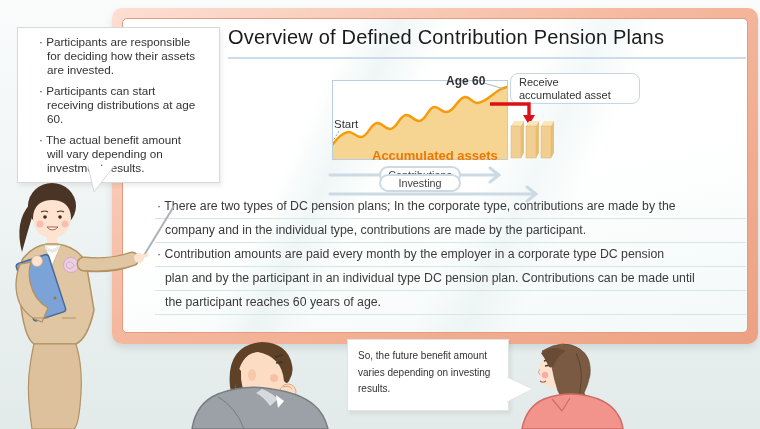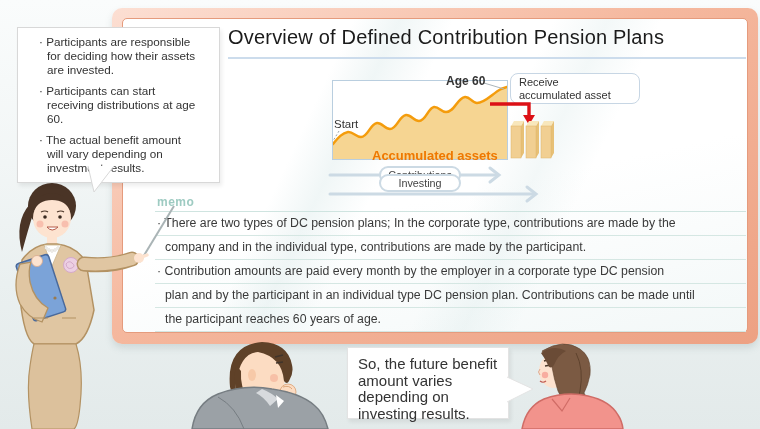--- a/index.html
+++ b/index.html
@@ -49,22 +49,22 @@
     color:#3a3a3a;white-space:nowrap;padding-left:2px;}
   .memo-line.cont{padding-left:10px;}
 
   
   .bubble{background:#fff;border:1px solid #d8d8d8;box-shadow:2px 3px 4px rgba(0,0,0,.07);color:#333;}
   .teacher-bubble{left:17px;top:27px;width:203px;box-sizing:border-box;padding:7px 21px;z-index:7;}
   .teacher-bubble .b-item{font-size:11.7px;line-height:14px;padding-left:8px;text-indent:-8px;
     margin-bottom:7px;}
   .teacher-bubble .b-item:last-child{margin-bottom:0;}
   .teacher-tail{left:82px;top:166px;z-index:7;}
-  .audience-bubble{left:347px;top:347px;width:162px;height:72px;box-sizing:border-box;
-    border-color:#e3e3e3;padding:8px 10px;font-size:15px;line-height:16.5px;z-index:6;}
+  .audience-bubble{left:347px;top:339px;width:162px;height:72px;box-sizing:border-box;
+    border-color:#e3e3e3;padding:8px 10px;font-size:10px;line-height:16.5px;z-index:6;}
   .audience-tail{left:506px;top:374px;z-index:6;}
 
   
   .presenter{left:0;top:170px;z-index:6;}
   .man{left:188px;top:337px;z-index:4;}
   .woman2{left:514px;top:341px;z-index:4;}
 </style>
 </head>
 <body>
 
@@ -124,21 +124,20 @@
       <path d="M2,13 H170"></path>
       <path d="M162,6 L171,13 L162,20"></path>
       <path d="M2,32 H207"></path>
       <path d="M199,25 L208,32 L199,39"></path>
     </g>
   </svg>
   <div class="abs pill pill-1">Contributions</div>
   <div class="abs pill pill-2">Investing</div>
 
   <div class="abs memo">
-    <div class="memo-label">memo</div>
     <div class="memo-line">· There are two types of DC pension plans; In the corporate type, contributions are made by the</div>
     <div class="memo-line cont">company and in the individual type, contributions are made by the participant.</div>
     <div class="memo-line">· Contribution amounts are paid every month by the employer in a corporate type DC pension</div>
     <div class="memo-line cont">plan and by the participant in an individual type DC pension plan. Contributions can be made until</div>
     <div class="memo-line cont">the participant reaches 60 years of age.</div>
   </div>
 
   <div class="abs bubble teacher-bubble">
     <div class="b-item">· Participants are responsible for deciding how their assets are invested.</div>
     <div class="b-item">· Participants can start receiving distributions at age 60.</div>

